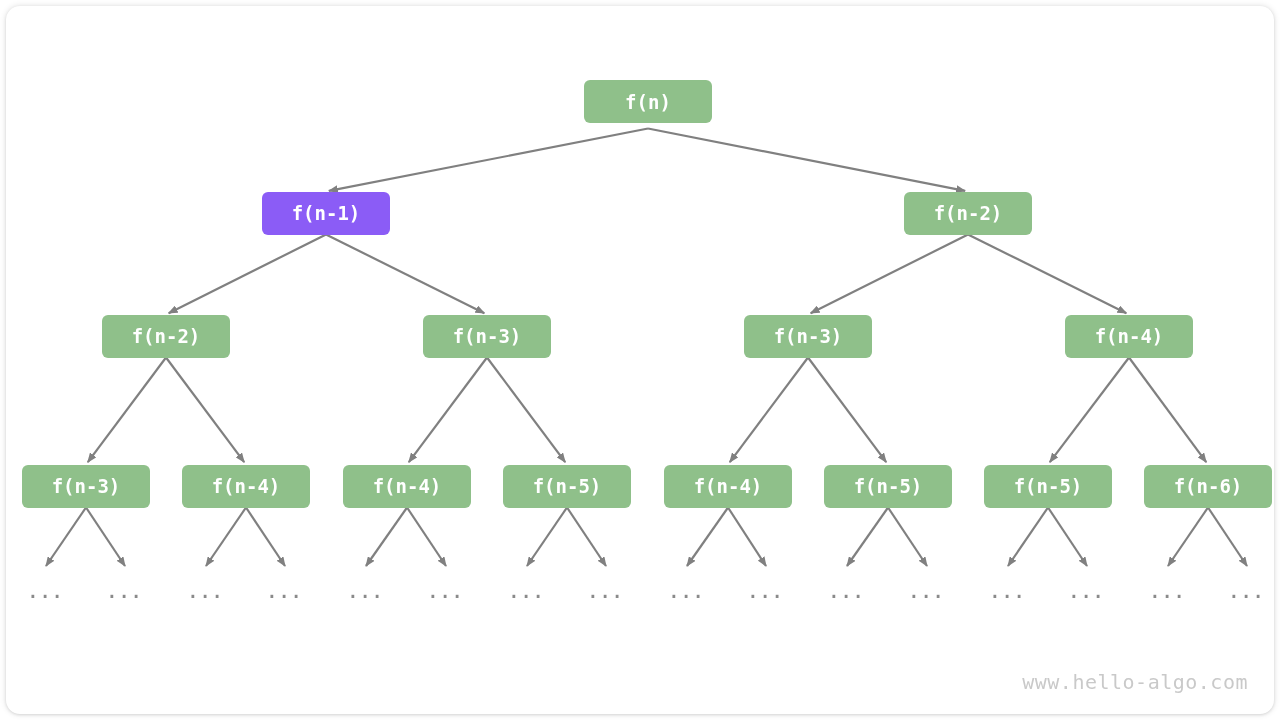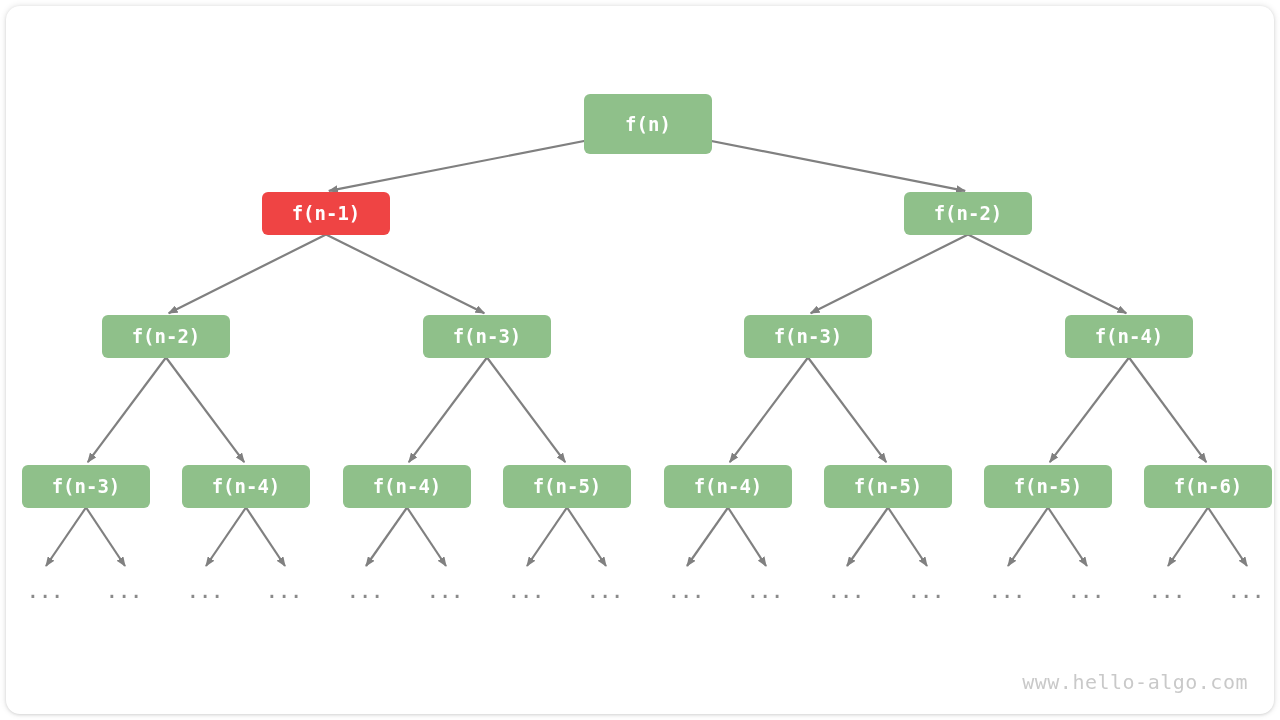--- a/index.html
+++ b/index.html
@@ -113,22 +113,22 @@
           <line x1="882" y1="501.5" x2="841" y2="560" stroke="#808080" stroke-width="2.2" marker-end="url(#arrowhead)"></line>
           <line x1="882" y1="501.5" x2="921" y2="560" stroke="#808080" stroke-width="2.2" marker-end="url(#arrowhead)"></line>
           <line x1="1042" y1="501.5" x2="1002" y2="560" stroke="#808080" stroke-width="2.2" marker-end="url(#arrowhead)"></line>
           <line x1="1042" y1="501.5" x2="1081" y2="560" stroke="#808080" stroke-width="2.2" marker-end="url(#arrowhead)"></line>
           <line x1="1202" y1="501.5" x2="1162" y2="560" stroke="#808080" stroke-width="2.2" marker-end="url(#arrowhead)"></line>
           <line x1="1202" y1="501.5" x2="1241" y2="560" stroke="#808080" stroke-width="2.2" marker-end="url(#arrowhead)"></line>
         </g>
     </svg>
 
     <div id="node-layer">
-        <div class="node" style="left: 578px; top: 88px; width: 128px; height: 60px; background: rgb(143, 192, 138); color: rgb(255, 255, 255);">f(n)</div>
-        <div class="node" style="left: 256px; top: 185.5px; width: 128px; height: 43px; background: #ef4444; color: rgb(255, 255, 255);">f(n-1)</div>
+        <div class="node" style="left: 578px; top: 74px; width: 128px; height: 43px; background: rgb(143, 192, 138); color: rgb(255, 255, 255);">f(n)</div>
+        <div class="node" style="left: 256px; top: 185.5px; width: 128px; height: 43px; background: #8b5cf6; color: rgb(255, 255, 255);">f(n-1)</div>
         <div class="node" style="left: 898px; top: 185.5px; width: 128px; height: 43px; background: rgb(143, 192, 138); color: rgb(255, 255, 255);">f(n-2)</div>
         <div class="node" style="left: 96px; top: 308.5px; width: 128px; height: 43px; background: rgb(143, 192, 138); color: rgb(255, 255, 255);">f(n-2)</div>
         <div class="node" style="left: 417px; top: 308.5px; width: 128px; height: 43px; background: rgb(143, 192, 138); color: rgb(255, 255, 255);">f(n-3)</div>
         <div class="node" style="left: 738px; top: 308.5px; width: 128px; height: 43px; background: rgb(143, 192, 138); color: rgb(255, 255, 255);">f(n-3)</div>
         <div class="node" style="left: 1059px; top: 308.5px; width: 128px; height: 43px; background: rgb(143, 192, 138); color: rgb(255, 255, 255);">f(n-4)</div>
         <div class="node" style="left: 16px; top: 458.5px; width: 128px; height: 43px; background: rgb(143, 192, 138); color: rgb(255, 255, 255);">f(n-3)</div>
         <div class="node" style="left: 176px; top: 458.5px; width: 128px; height: 43px; background: rgb(143, 192, 138); color: rgb(255, 255, 255);">f(n-4)</div>
         <div class="node" style="left: 337px; top: 458.5px; width: 128px; height: 43px; background: rgb(143, 192, 138); color: rgb(255, 255, 255);">f(n-4)</div>
         <div class="node" style="left: 497px; top: 458.5px; width: 128px; height: 43px; background: rgb(143, 192, 138); color: rgb(255, 255, 255);">f(n-5)</div>
         <div class="node" style="left: 658px; top: 458.5px; width: 128px; height: 43px; background: rgb(143, 192, 138); color: rgb(255, 255, 255);">f(n-4)</div>

